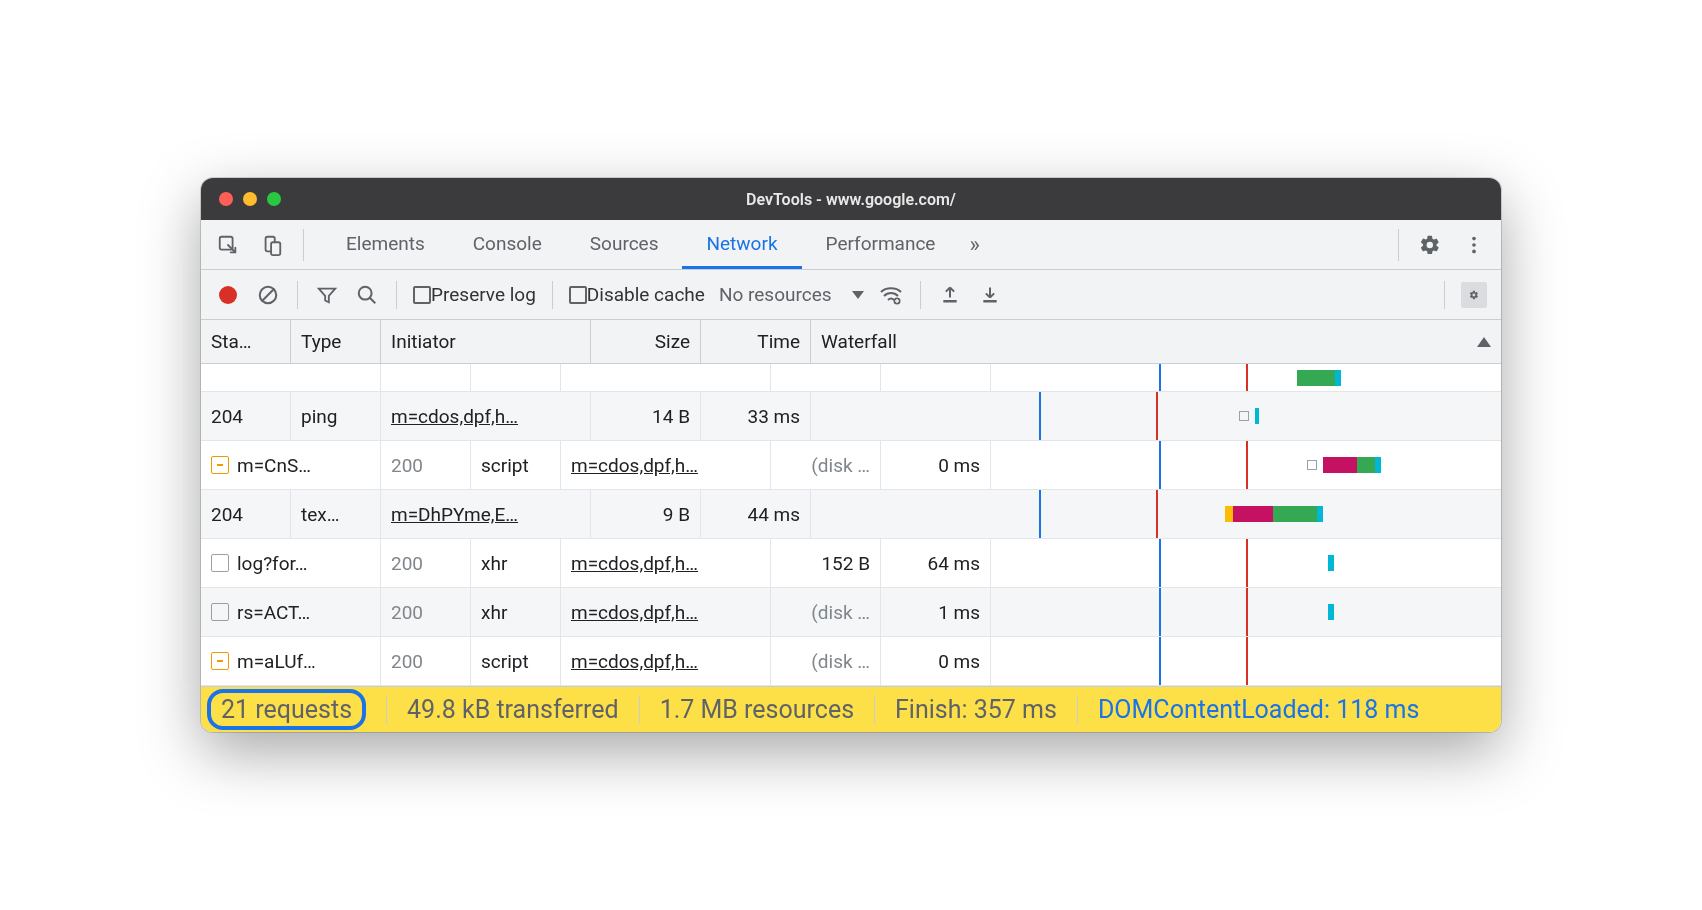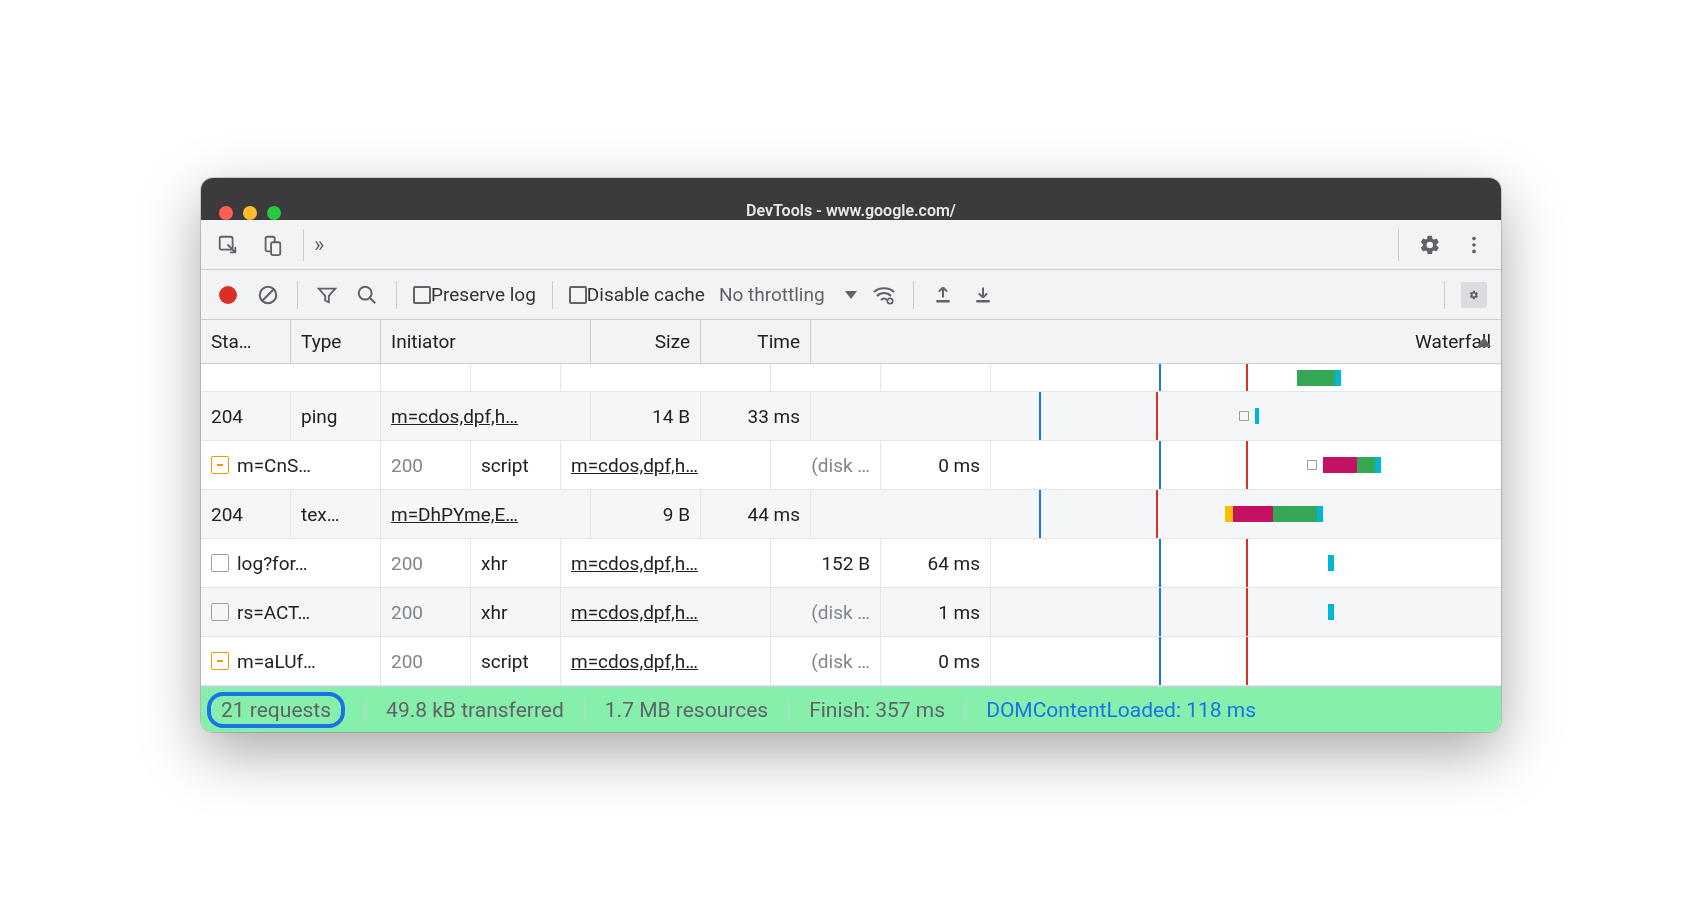--- a/index.html
+++ b/index.html
@@ -18,21 +18,21 @@
     overflow: hidden;
     box-shadow: 0 20px 60px rgba(0,0,0,0.35), 0 0 0 1px rgba(0,0,0,0.15);
     background: #fff;
   }
   
   .titlebar {
     background: #3b3b3d;
     color: #e8e8e8;
     height: 42px;
     display: flex;
-    align-items: flex-end;
+    align-items: center;
     position: relative;
   }
   .traffic-lights {
     display: flex;
     gap: 10px;
     padding-left: 18px;
   }
   .light { width: 14px; height: 14px; border-radius: 50%; }
   .light.red { background: #ff5f57; }
   .light.yellow { background: #febc2e; }
@@ -169,21 +169,21 @@
   }
   .col {
     border-right: 1px solid #cacdd1;
     display: flex;
     align-items: center;
     padding: 0 10px;
     overflow: hidden;
     white-space: nowrap;
     text-overflow: ellipsis;
   }
-  .col:last-child { border-right: none; justify-content: flex-end; }
+  .col:last-child { border-right: none; }
   .col.name { width: 180px; }
   .col.status { width: 90px; }
   .col.type { width: 90px; }
   .col.initiator { width: 210px; }
   .col.size { width: 110px; justify-content: flex-end; }
   .col.time { width: 110px; justify-content: flex-end; }
   .col.waterfall { flex: 1; position: relative; }
   .sort-triangle {
     position: absolute;
     right: 10px;
@@ -247,22 +247,22 @@
   }
   .wf-bar {
     height: 16px;
   }
   
   .status-strip {
     display: flex;
     align-items: center;
     height: 46px;
     border-top: 1px solid #cacdd1;
-    background: #86efac;
-    font-size: 21px;
+    background: #fde047;
+    font-size: 25px;
     color: #5f6368;
     padding: 0 12px;
     gap: 0;
   }
   .status-item {
     padding: 0 20px;
     border-right: 1px solid #cacdd1;
     white-space: nowrap;
   }
   .status-item:last-child { border-right: none; }
@@ -298,20 +298,27 @@
           <path d="M12 12 L20 20 M20 15 L20 20 L15 20" stroke-linecap="round"></path>
         </svg>
       </span>
       <span class="iconbtn">
         <svg width="22" height="22" viewBox="0 0 24 24" fill="none" stroke="#5f6368" stroke-width="2">
           <rect x="5" y="3" width="10" height="16" rx="2"></rect>
           <rect x="11" y="9" width="10" height="14" rx="2" fill="#f1f3f4"></rect>
         </svg>
       </span>
     </div>
+    <div class="tabs" id="tabs">
+        <div class="tab">Elements</div>
+        <div class="tab">Console</div>
+        <div class="tab">Sources</div>
+        <div class="tab active">Network</div>
+        <div class="tab">Performance</div>
+      </div>
     <span class="chevron-icon">»</span>
     <div class="spacer"></div>
     <div class="right-tools">
       <span class="iconbtn">
         <svg width="22" height="22" viewBox="0 0 24 24" fill="#5f6368">
           <path d="M19.14,12.94a7.14,7.14,0,0,0,.05-.94,7.14,7.14,0,0,0-.05-.94l2.11-1.65a.5.5,0,0,0,.12-.64l-2-3.46a.5.5,0,0,0-.61-.22l-2.49,1a7,7,0,0,0-1.62-.94l-.38-2.65A.5.5,0,0,0,13.77,2H9.77a.5.5,0,0,0-.5.42l-.38,2.65a7,7,0,0,0-1.62.94l-2.49-1a.5.5,0,0,0-.61.22l-2,3.46a.5.5,0,0,0,.12.64L4.4,11.06a7.14,7.14,0,0,0-.05.94,7.14,7.14,0,0,0,.05.94L2.29,14.59a.5.5,0,0,0-.12.64l2,3.46a.5.5,0,0,0,.61.22l2.49-1a7,7,0,0,0,1.62.94l.38,2.65a.5.5,0,0,0,.5.42h4a.5.5,0,0,0,.5-.42l.38-2.65a7,7,0,0,0,1.62-.94l2.49,1a.5.5,0,0,0,.61-.22l2-3.46a.5.5,0,0,0-.12-.64ZM11.77,15.5A3.5,3.5,0,1,1,15.27,12,3.5,3.5,0,0,1,11.77,15.5Z"></path>
         </svg>
       </span>
       <span class="iconbtn">
         <svg width="22" height="22" viewBox="0 0 24 24" fill="#5f6368">
@@ -349,21 +356,21 @@
     <label class="checkbox-row">
       <span class="checkbox-box"></span>
       <span>Preserve log</span>
     </label>
     <div class="divider"></div>
     <label class="checkbox-row">
       <span class="checkbox-box"></span>
       <span>Disable cache</span>
     </label>
     <div class="throttle-select">
-      <span>No throttling</span>
+      <span>No resources</span>
       <span class="caret-down"></span>
     </div>
     <span class="iconbtn">
       <svg width="24" height="24" viewBox="0 0 24 24" fill="none" stroke="#5f6368" stroke-width="2">
         <path d="M2 9 C7 4 17 4 22 9"></path>
           <path d="M5 13 C9 9 15 9 19 13"></path>
           <path d="M9 17 C11 15 13 15 15 17"></path>
         <circle cx="18" cy="18" r="3.5" fill="#5f6368" stroke="none"></circle>
         <path d="M18 16 L18 20 M16 18 L20 18" stroke="#f1f3f4" stroke-width="1.5"></path>
       </svg>

